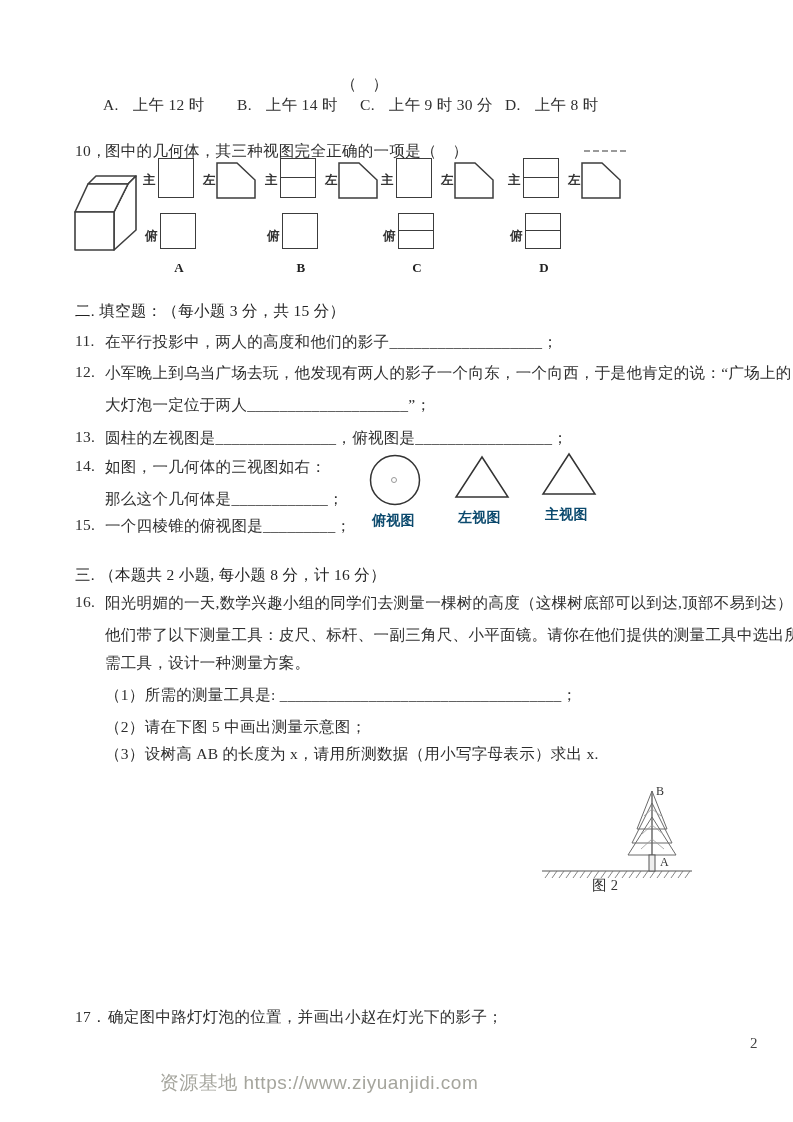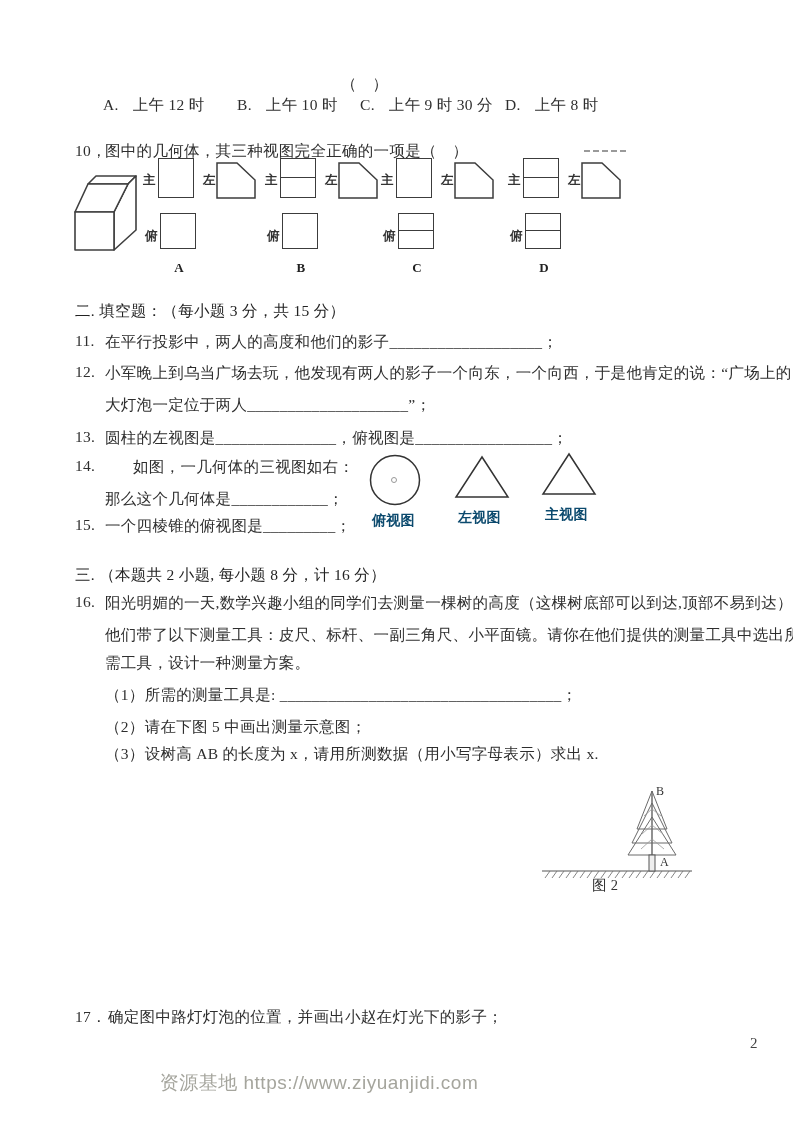--- a/index.html
+++ b/index.html
@@ -39,21 +39,21 @@
 <body>
 
 <div class="page">
 
   <div class="abs" style="left:341px;top:74px;">（　）</div>
 
   <div class="opt" style="left:103px;">
     <span class="lab">A.</span><span>上午 12 时</span>
   </div>
   <div class="opt" style="left:237px;">
-    <span class="lab">B.</span><span>上午 10 时</span>
+    <span class="lab">B.</span><span>上午 14 时</span>
   </div>
   <div class="opt" style="left:360px;">
     <span class="lab">C.</span><span>上午 9 时 30 分</span>
   </div>
   <div class="opt" style="left:505px;">
     <span class="lab">D.</span><span>上午 8 时</span>
   </div>
 
   <div class="q" style="left:75px;top:141px;">
     <span class="qnum">10，</span>
@@ -130,21 +130,21 @@
     <span class="qnum">12.</span>
     <span>小军晚上到乌当广场去玩，他发现有两人的影子一个向东，一个向西，于是他肯定的说：“广场上的</span>
   </div>
   <div class="abs" style="left:105px;top:395px;">大灯泡一定位于两人____________________”；</div>
 
   <div class="q" style="left:75px;top:428px;">
     <span class="qnum">13.</span>
     <span>圆柱的左视图是_______________，俯视图是_________________；</span>
   </div>
 
-  <div class="q" style="left:75px;top:457px;gap:28px;">
+  <div class="q" style="left:75px;top:457px;">
     <span class="qnum">14.</span>
     <span>如图，一几何体的三视图如右：</span>
   </div>
   <div class="abs" style="left:105px;top:489px;">那么这个几何体是____________；</div>
 
   <div class="q" style="left:75px;top:516px;">
     <span class="qnum">15.</span>
     <span>一个四棱锥的俯视图是_________；</span>
   </div>
 

